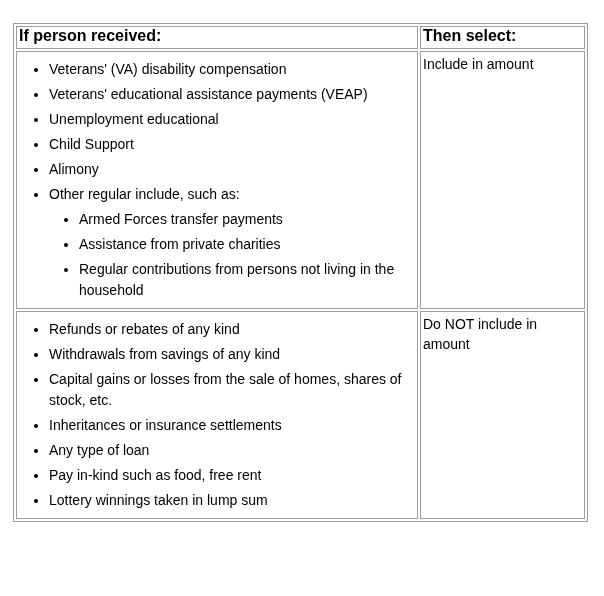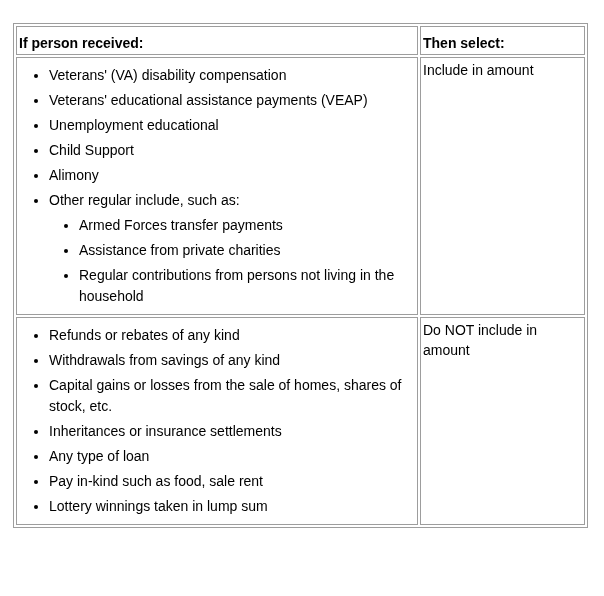--- a/index.html
+++ b/index.html
@@ -36,22 +36,22 @@
     background: #ffffff;
   }
   th, td {
     border: 1px solid var(--table-border, #9d9d9d);
     vertical-align: top;
     text-align: left;
     background: #ffffff;
   }
   th {
     font-weight: bold;
-    font-size: 14px;
-    padding: 8px 2px 3px 2px;
+    font-size: 16px;
+    padding: 0 2px 3px 2px;
   }
   th.col1 { width: 402px; }
   td { padding: 1px 2px; }
   td.then-cell {
     padding: 2px 2px;
     line-height: 20px;
     margin-top: 8px;
   }
   ul.bullets {
     margin: 6px 0 6px 0;
@@ -112,21 +112,21 @@
         <td class="then-cell">Include in amount</td>
       </tr>
       <tr>
         <td>
           <ul class="bullets">
             <li>Refunds or rebates of any kind</li>
             <li>Withdrawals from savings of any kind</li>
             <li>Capital gains or losses from the sale of homes, shares of stock, etc.</li>
             <li>Inheritances or insurance settlements</li>
             <li>Any type of loan</li>
-            <li>Pay in-kind such as food, sale rent</li>
+            <li>Pay in-kind such as food, free rent</li>
             <li>Lottery winnings taken in lump sum</li>
           </ul>
         </td>
         <td class="then-cell">Do NOT include in amount</td>
       </tr>
     </tbody>
   </table>
 
 
 </div>

